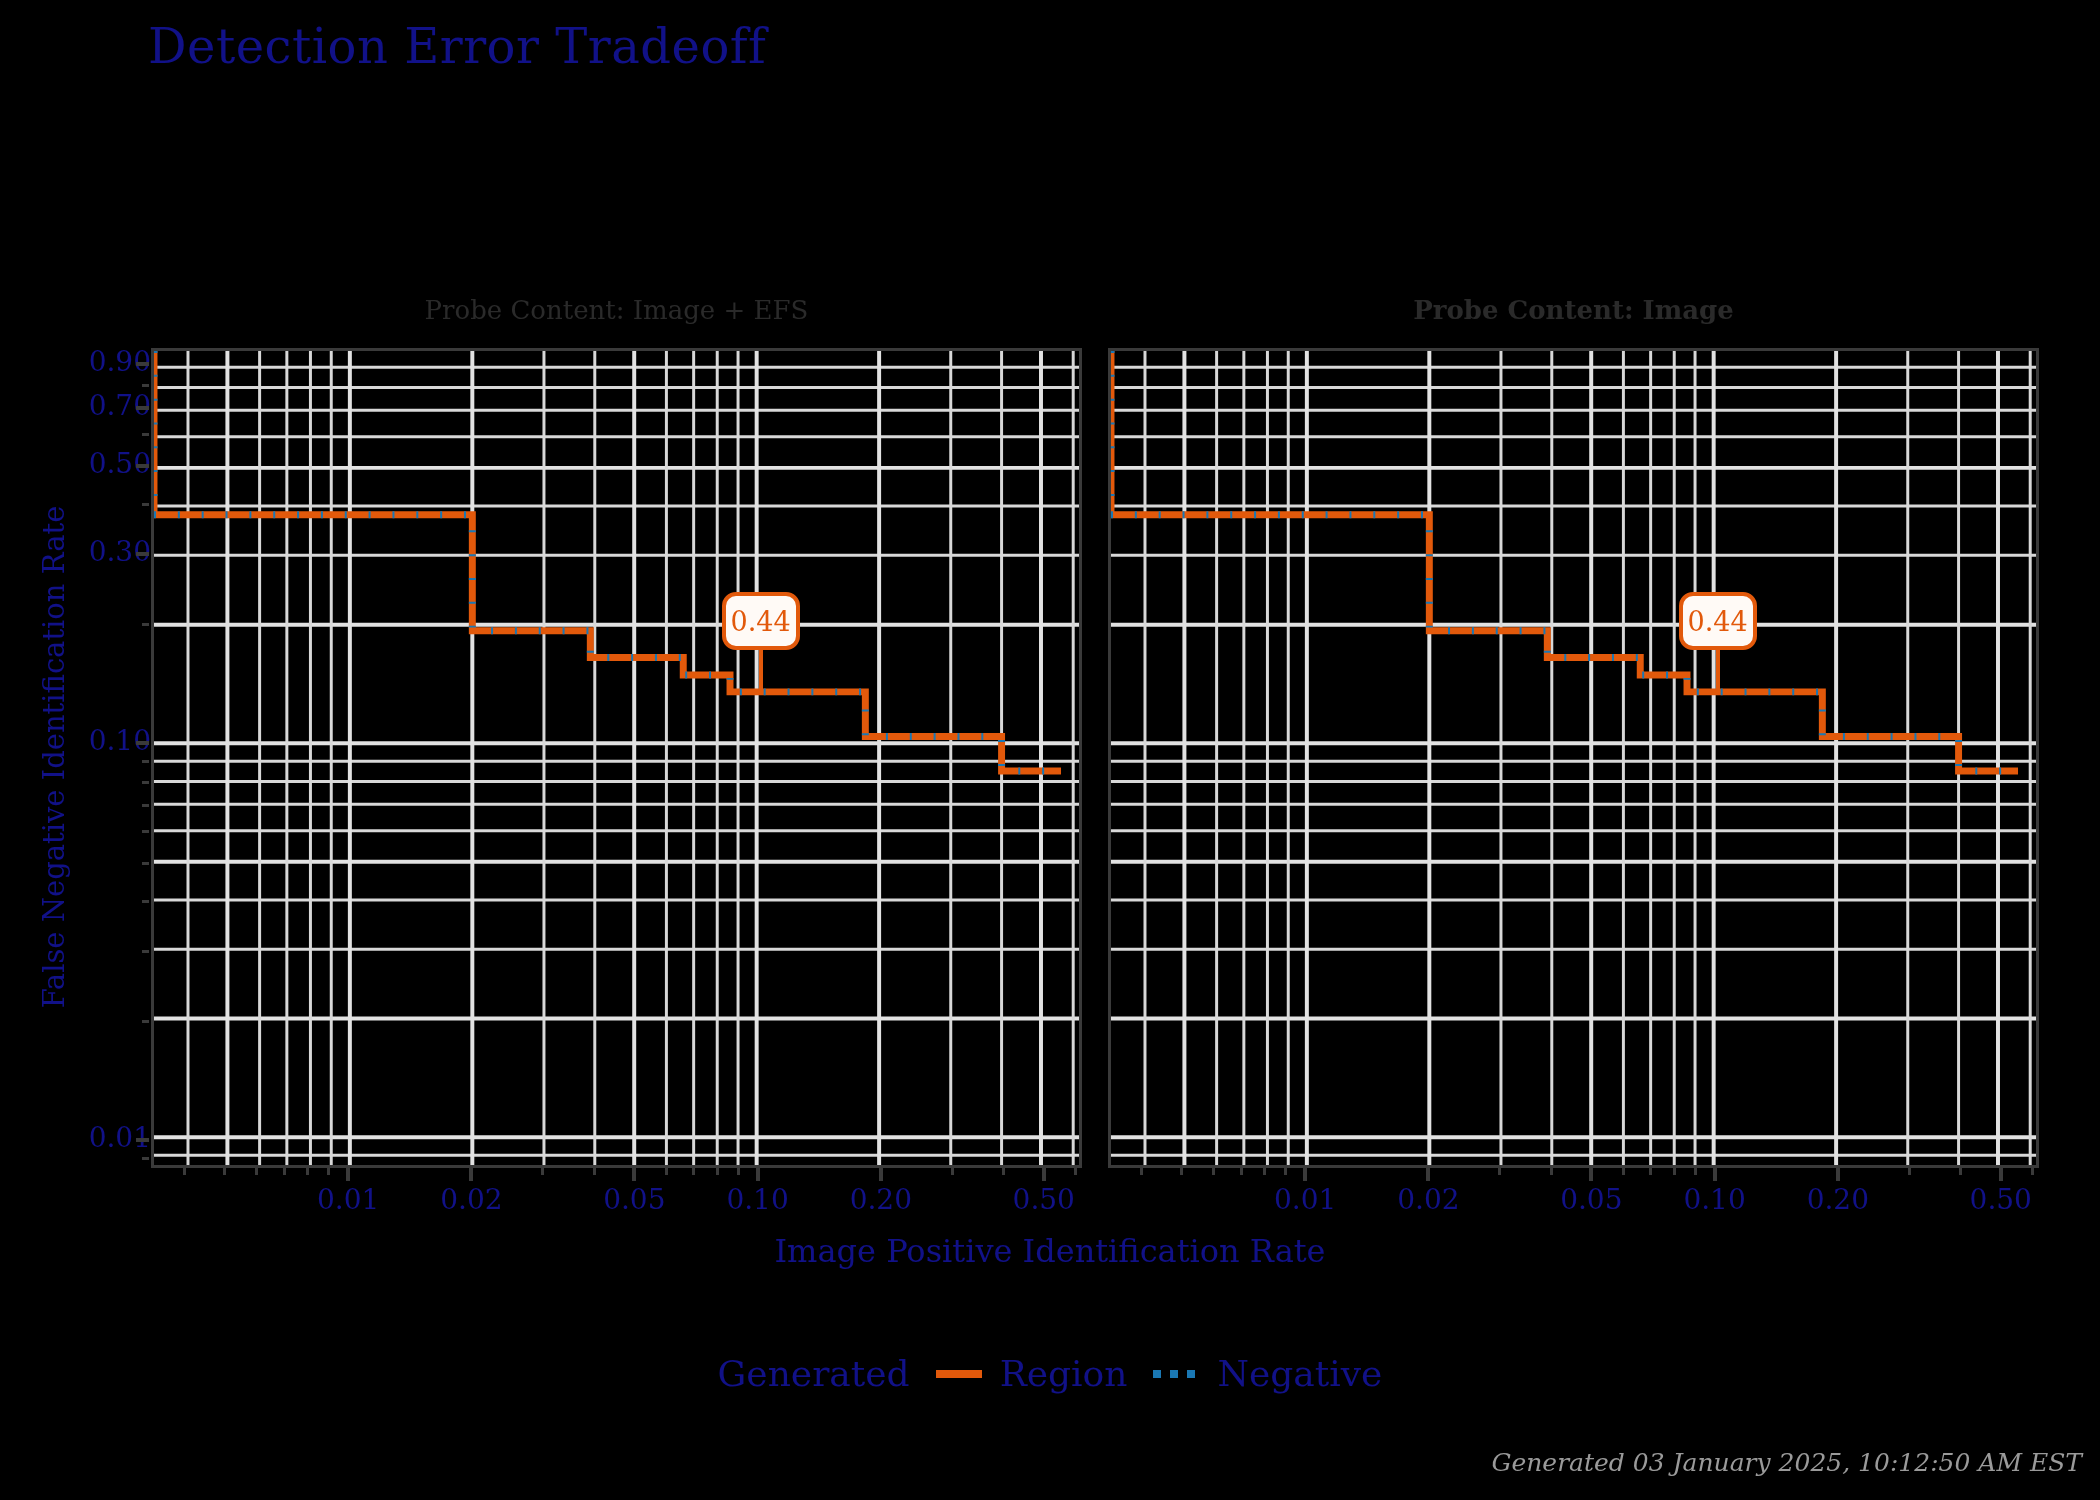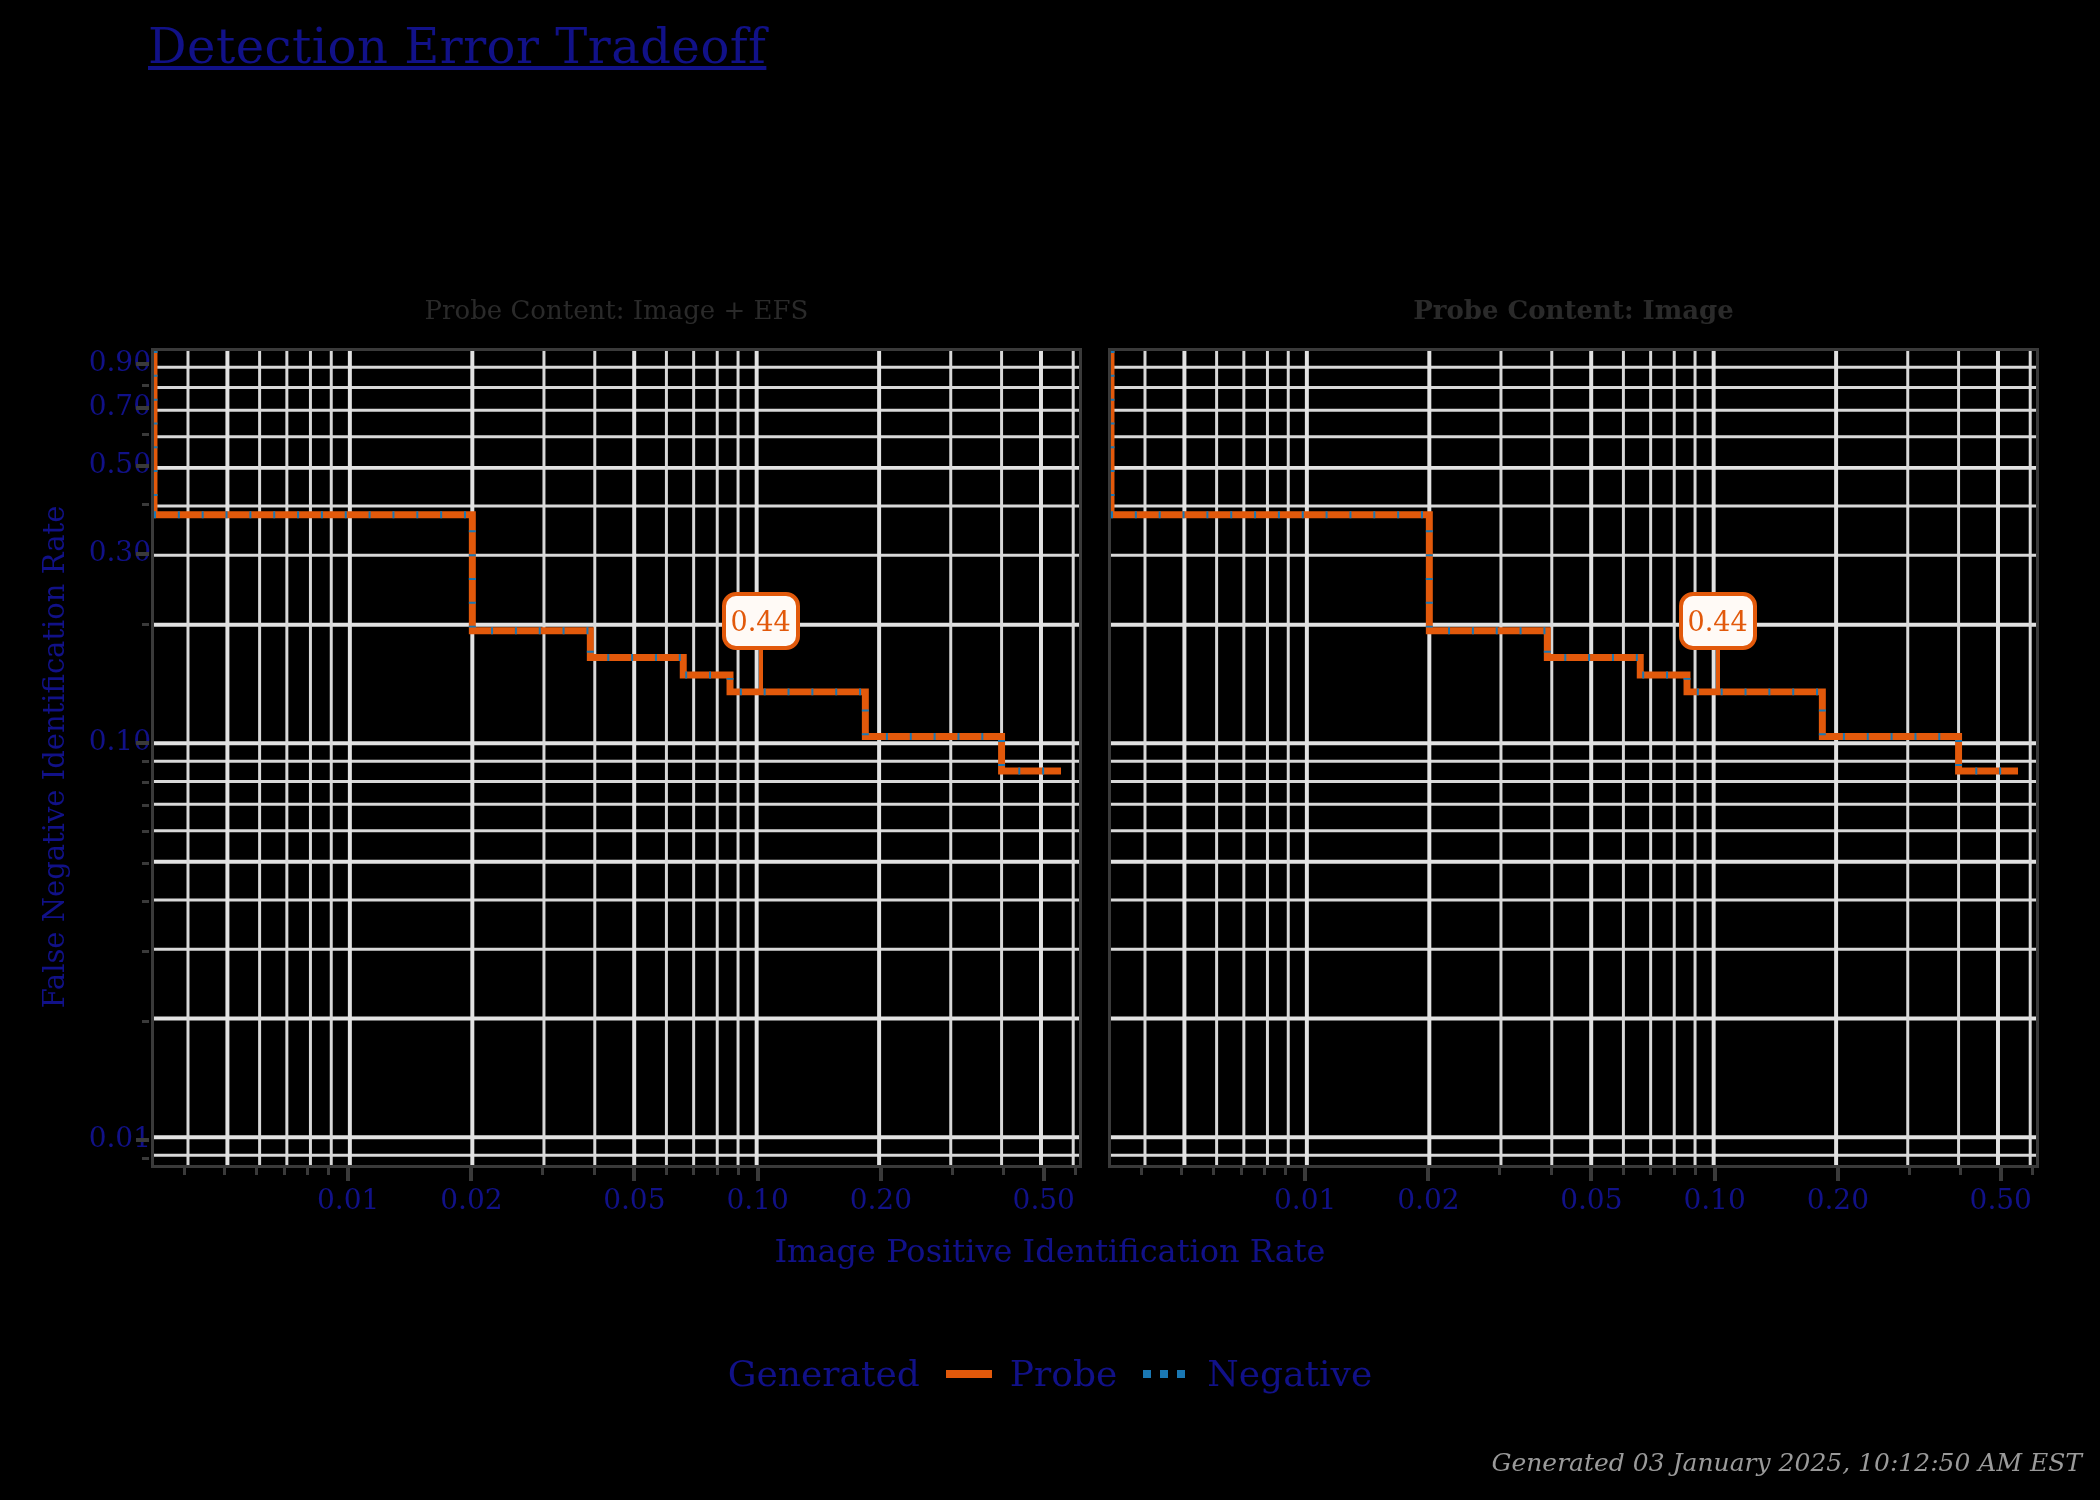--- a/index.html
+++ b/index.html
@@ -17,21 +17,20 @@
 
   #chart-title {
     position: absolute;
     left: 148px;
     top: 18px;
     font-family: "DejaVu Serif", serif;
     font-size: 48px;
     color: #111188;
     letter-spacing: 0.5px;
     white-space: nowrap;
-    text-decoration: underline;
   }
 
   .panel-title {
     position: absolute;
     top: 295px;
     font-family: "DejaVu Serif", serif;
     font-size: 26px;
     color: #2a2a2a;
     text-align: center;
     white-space: nowrap;
@@ -383,21 +382,21 @@
     <div class="xtick-mark" style="left: 2033.17px; height: 7px; width: 3px;"></div>
   </div>
 
 <div id="y-axis-title">False Negative Identification Rate</div>
 <div id="x-axis-title">Image Positive Identification Rate</div>
 
 <div id="legend">
   <span>Generated</span>
   <span class="legend-item">
     <span class="legend-swatch-solid"></span>
-    <span>Probe</span>
+    <span>Region</span>
   </span>
   <span class="legend-item">
     <span class="legend-swatch-dotted"></span>
     <span>Negative</span>
   </span>
 </div>
 
 <div id="footer-note">Generated 03 January 2025, 10:12:50 AM EST</div>
 
 </body></html>

